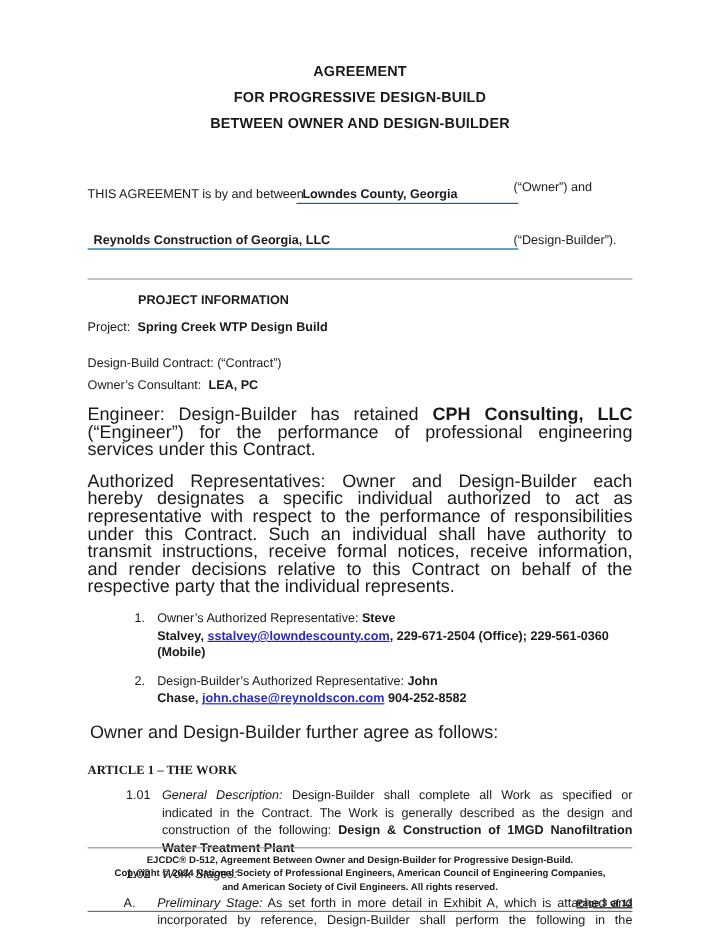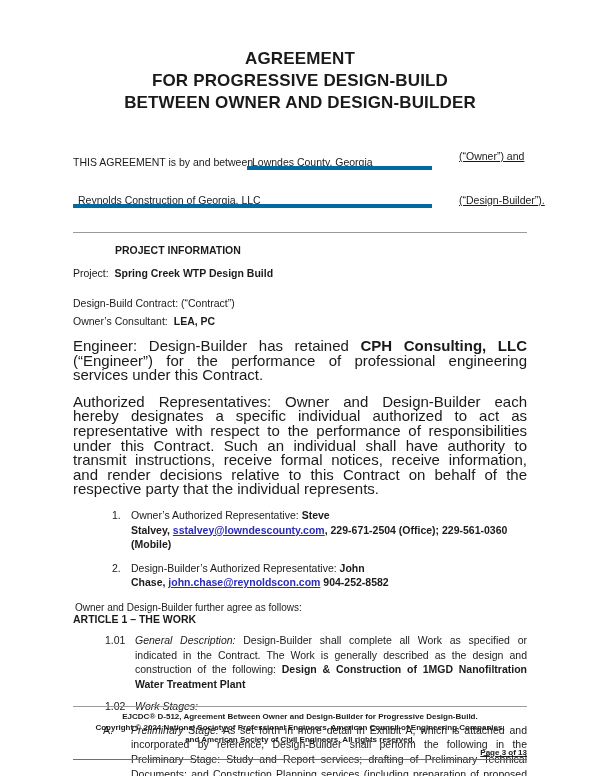--- a/index.html
+++ b/index.html
@@ -22,21 +22,21 @@
     box-sizing: border-box;
     padding: 0 73px;
   }
 
   
   .title-block {
     padding-top: 48px;
     text-align: center;
   }
   .title-line {
-    font-size: 17px;
+    font-size: 12px;
     font-weight: bold;
     letter-spacing: 0.15px;
     line-height: 22px;
   }
 
   
   .party-section {
     margin-top: 36px;
   }
   .party-row {
@@ -46,41 +46,41 @@
   }
   .party-intro {
     position: absolute;
     left: 0;
     top: 6px;
     white-space: nowrap;
   }
   .fill-line {
     position: absolute;
     top: 6px;
-    border-bottom: 4px solid #0369a1;
+    border-bottom: 1px solid #0369a1;
     height: 14px;
     padding-left: 5px;
     box-sizing: border-box;
     white-space: nowrap;
     overflow: hidden;
+    font-weight: bold;
   }
   .fill-owner {
     left: 174px;
     width: 185px;
   }
   .fill-db {
     left: 0px;
     width: 359px;
   }
   .party-tag {
     position: absolute;
-    left: 386px;
+    left: 355px;
     top: 0px;
     white-space: nowrap;
-    text-decoration: underline;
   }
   .party-tag.lower { top: 6px; text-align: right; }
 
   
   .rule {
     border: none;
     border-top: 1px solid #9a9a9a;
     margin: 0;
     width: 100%;
   }
@@ -134,29 +134,31 @@
     top: 0;
   }
   .rep-item b { font-weight: bold; }
   .email {
     color: #2b2bbb;
     text-decoration: underline;
     font-weight: bold;
   }
 
   .agree-line {
-    font-size: 10px;
+    font-size: 15px;
     margin-top: 12px;
     padding-left: 2px;
   }
 
   
   .article-heading {
     font-size: 10.5px;
     font-weight: bold;
+    margin-top: 18px;
+    font-family: Liberation Serif, serif;
   }
   .clause {
     position: relative;
     padding-left: 30px;
     font-size: 10.5px;
     line-height: 14.6px;
     text-align: justify;
     margin-top: 8px;
     margin-left: 32px;
   }

